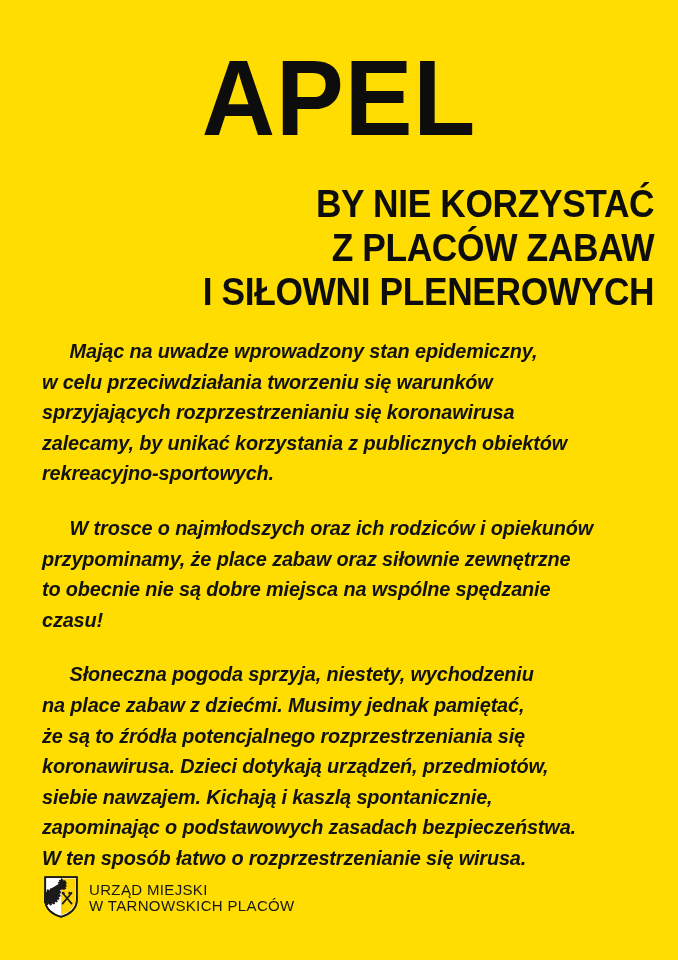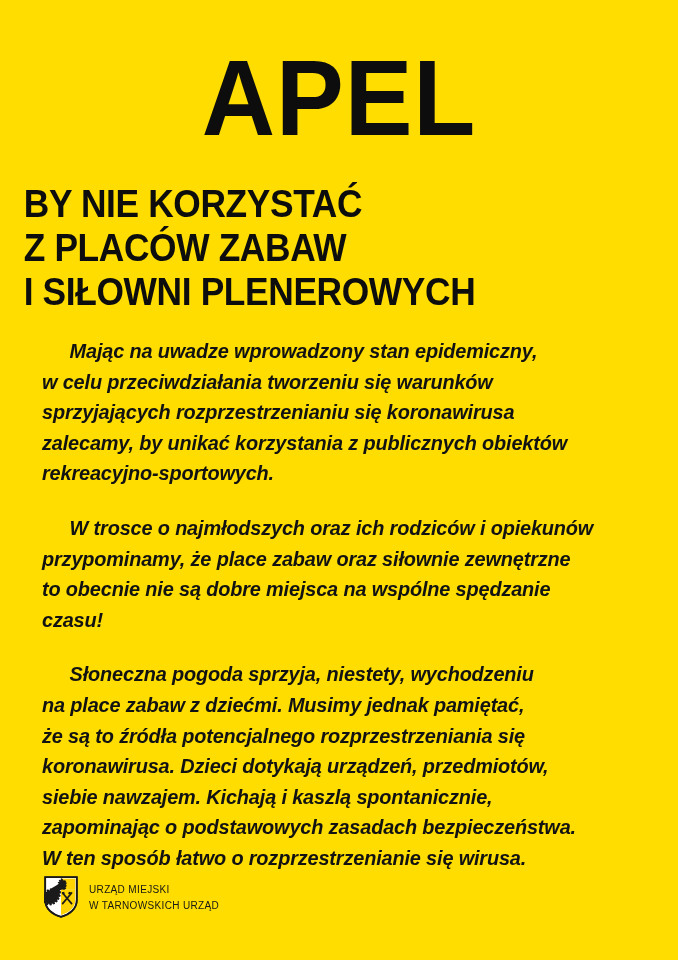--- a/index.html
+++ b/index.html
@@ -40,21 +40,21 @@
     transform-origin: center top;
     white-space: nowrap;
   }
 
   
   .subtitle {
     position: absolute;
     top: 182px;
     left: 0;
     width: 678px;
-    text-align: left;
+    text-align: right;
     color: #0d0d0d;
   }
   .subtitle .sline {
     font-family: "Liberation Sans", sans-serif;
     font-weight: 700;
     font-size: 38px;
     line-height: 44px;
     letter-spacing: -0.4px;
     white-space: nowrap;
     transform: scaleX(0.93);
@@ -109,21 +109,21 @@
   }
   .brand-text {
     display: flex;
     flex-direction: column;
     justify-content: center;
     gap: 3px;
   }
   .brand-line {
     font-family: "Liberation Sans", sans-serif;
     font-weight: 400;
-    font-size: 10px;
+    font-size: 15px;
     line-height: 13px;
     letter-spacing: 0.35px;
     color: #161616;
     white-space: nowrap;
   }
 </style>
 </head>
 <body>
 
 <div class="poster">
@@ -174,19 +174,19 @@
           <path d="M17 13.8 H31.3 V24 C31.3 31.6 25.0 36.7 17 38.9 Z" fill="#ffd400"></path>
           <path d="M18.6 17.0 L27.6 27.6" stroke="#1a1a1a" stroke-width="1.7" stroke-linecap="round"></path>
           <path d="M27.6 17.0 L18.6 27.6" stroke="#1a1a1a" stroke-width="1.7" stroke-linecap="round"></path>
           <path d="M18.0 16.2 l2.2 -.5 .6 2.2 -2.1 .6 z" fill="#1a1a1a"></path>
           <path d="M27.0 16.2 l-2.2 -.5 -.6 2.2 2.1 .6 z" fill="#1a1a1a"></path>
           <path d="M1.2 1.2 H32.8 V24 C32.8 33 25.5 38.6 17 40.8 C8.5 38.6 1.2 33 1.2 24 Z" fill="none" stroke="#1a1a1a" stroke-width="1.8"></path>
         </svg>
       </span>
       <span class="brand-text">
         <span class="brand-line">URZĄD MIEJSKI</span>
-        <span class="brand-line">W TARNOWSKICH URZĄD</span>
+        <span class="brand-line">W TARNOWSKICH PLACÓW</span>
       </span>
     </div>
 
   </div>
 
 </div>
 
 </body></html>

